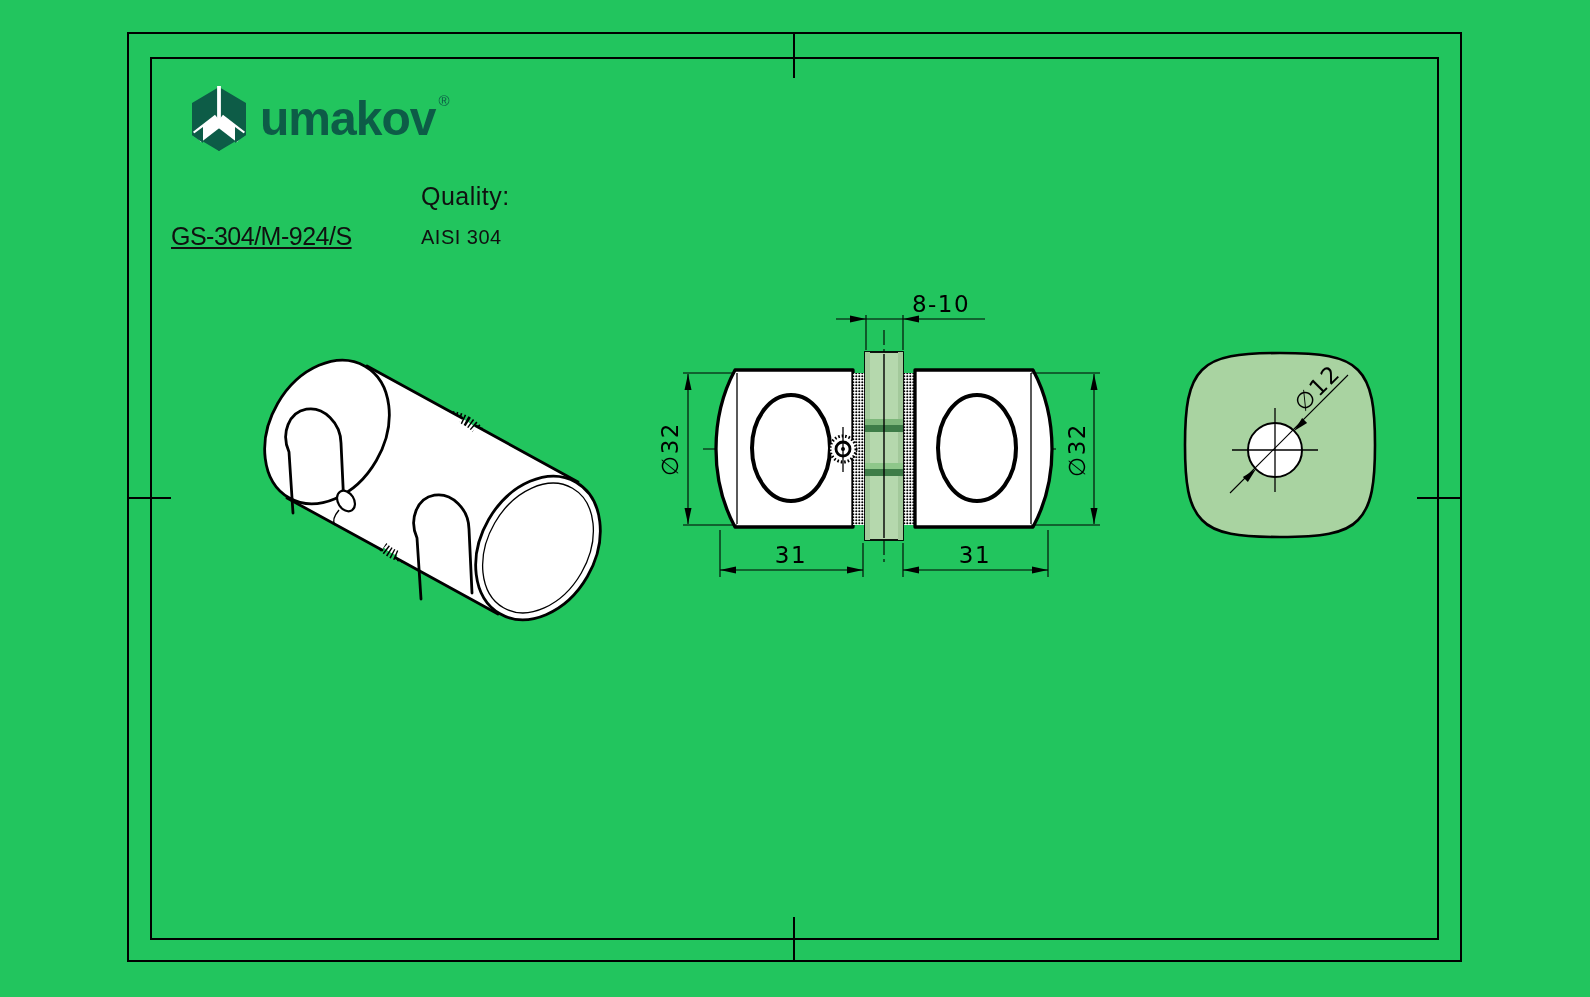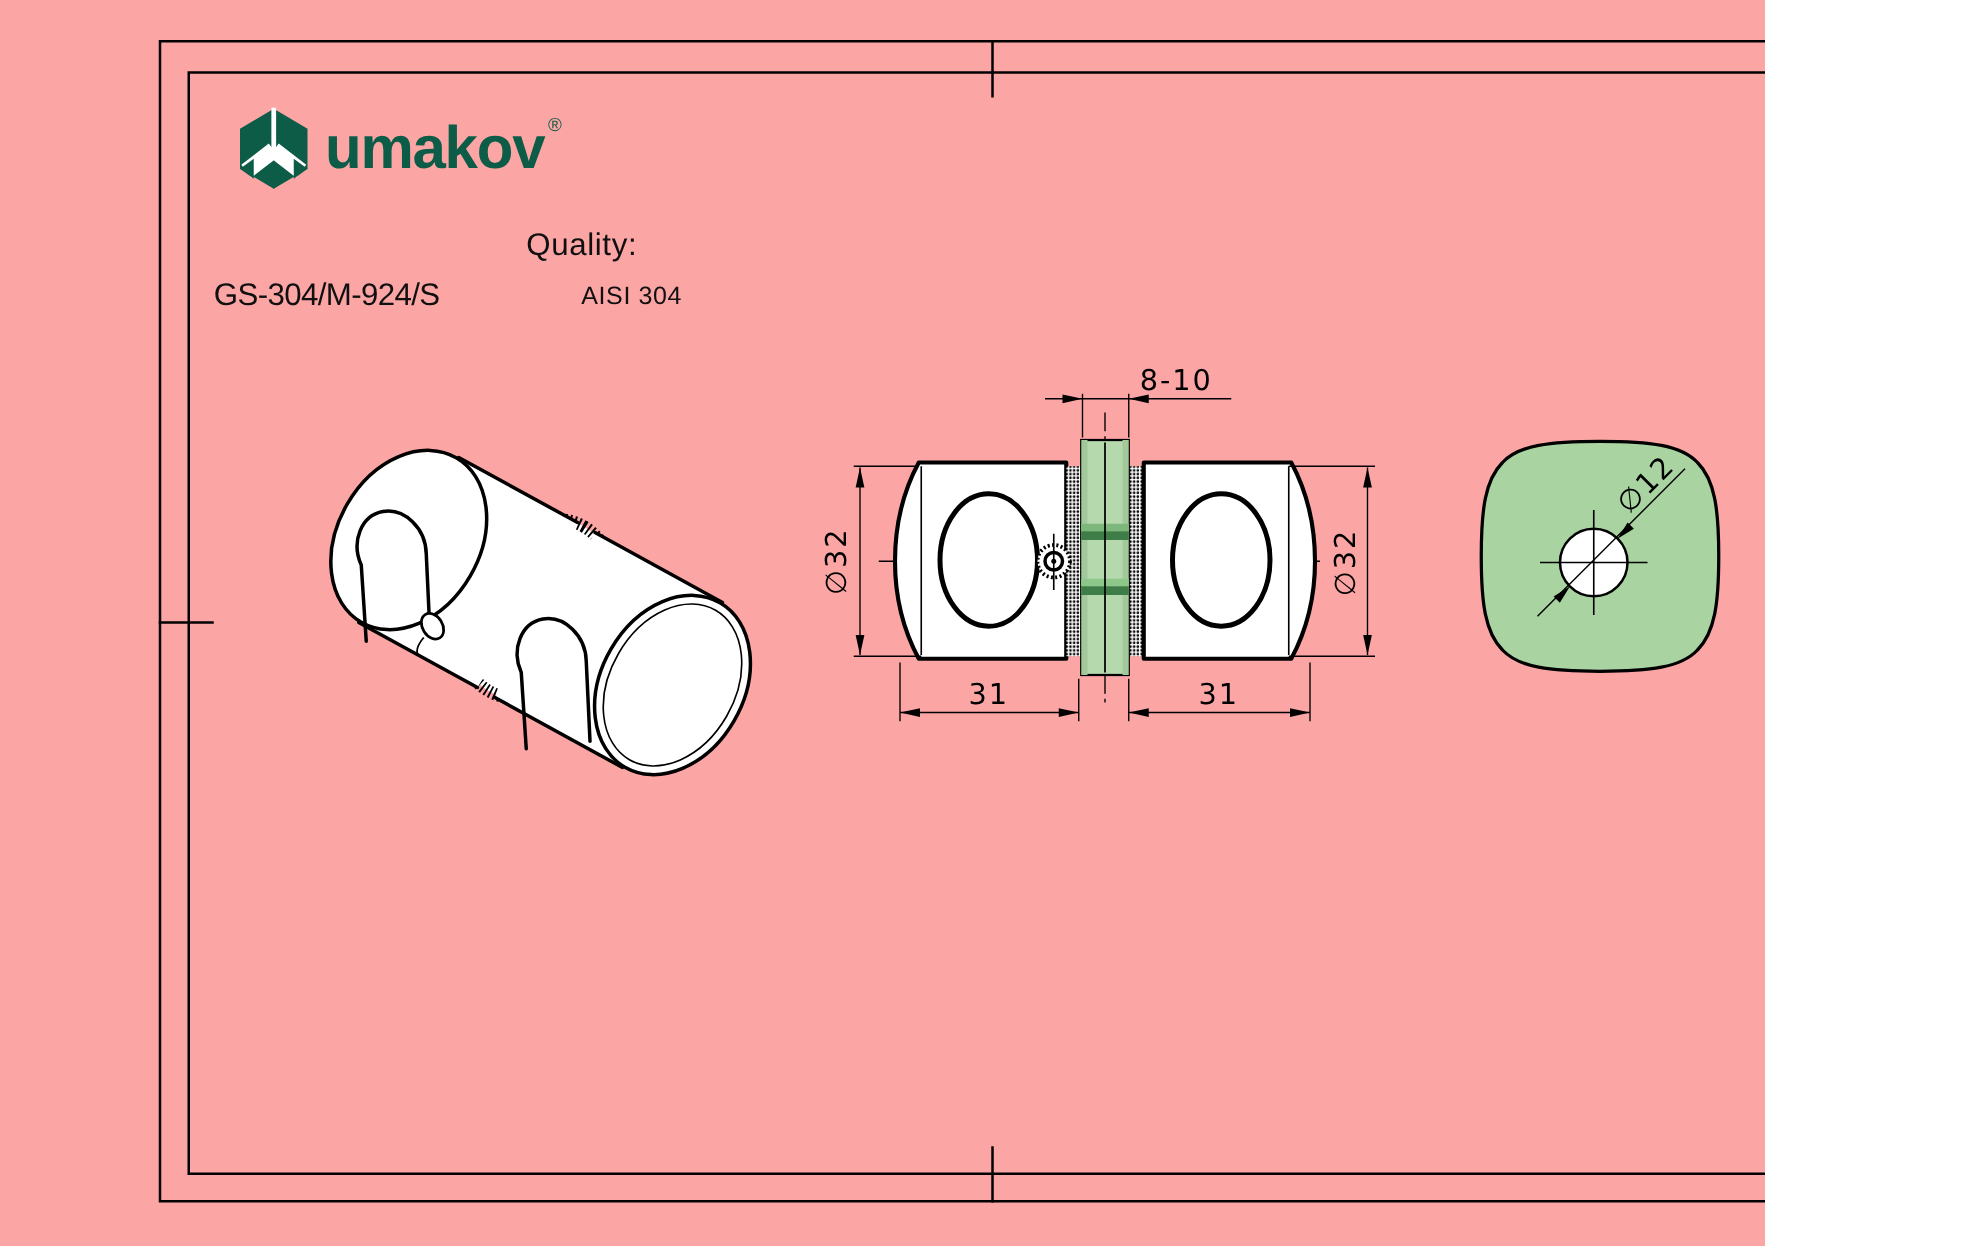--- a/index.html
+++ b/index.html
@@ -1,28 +1,28 @@
 <!DOCTYPE html>
 <html><head>
 <meta charset="utf-8">
 <style>
   html,body{margin:0;padding:0;background:#fff;}
-  .page{position:relative;width:1412px;height:997px;background:#fca5a5;overflow:hidden;
+  .page{position:relative;width:1590px;height:997px;background:#22c55e;overflow:hidden;
         font-family:"Liberation Sans",sans-serif;color:#111;}
   .outer-frame{position:absolute;left:127px;top:32px;width:1335px;height:930px;
         border:2px solid #000;box-sizing:border-box;}
   .inner-frame{position:absolute;left:150px;top:57px;width:1289px;height:883px;
         border:2px solid #000;box-sizing:border-box;}
   .logo{position:absolute;left:188px;top:86px;height:66px;display:flex;align-items:center;}
   .logo .wordmark{font-size:48px;font-weight:bold;letter-spacing:-1px;color:#0d5c47;
         margin-left:10px;line-height:1;}
   .logo .reg{font-size:15px;font-weight:normal;color:#0d5c47;position:relative;top:-19px;left:3px;}
-  .product-code{position:absolute;left:171px;top:222px;font-size:25px;letter-spacing:-0.5px;color:#101010;}
+  .product-code{position:absolute;left:171px;top:222px;font-size:25px;letter-spacing:-0.5px;color:#101010;text-decoration:underline;}
   .quality-label{position:absolute;left:421px;top:182px;font-size:25px;letter-spacing:0.5px;color:#101010;text-align:center;}
-  .quality-value{position:absolute;left:421px;top:226px;font-size:20px;letter-spacing:0.5px;color:#101010;margin-left:44px;}
+  .quality-value{position:absolute;left:421px;top:226px;font-size:20px;letter-spacing:0.5px;color:#101010;}
   svg.sheet{position:absolute;left:0;top:0;}
   .ol-f{stroke:#000;stroke-width:3.3;fill:#fff;stroke-linejoin:round;}
   .iso{stroke:#000;stroke-width:2.8;fill:none;stroke-linecap:round;}
   .iso-f{stroke:#000;stroke-width:2.8;fill:#fff;}
   .thin{stroke:#000;stroke-width:1.3;fill:none;}
   .dimline{stroke:#000;stroke-width:1.1;fill:none;}
   .cl{stroke:#000;stroke-width:1.1;fill:none;stroke-dasharray:15 4 3 4;}
   .arrow{fill:#000;stroke:none;}
   .tick{stroke:#000;stroke-width:2;}
   text.dim{font-family:"DejaVu Sans",sans-serif;font-size:23px;letter-spacing:1.5px;fill:#000;}

